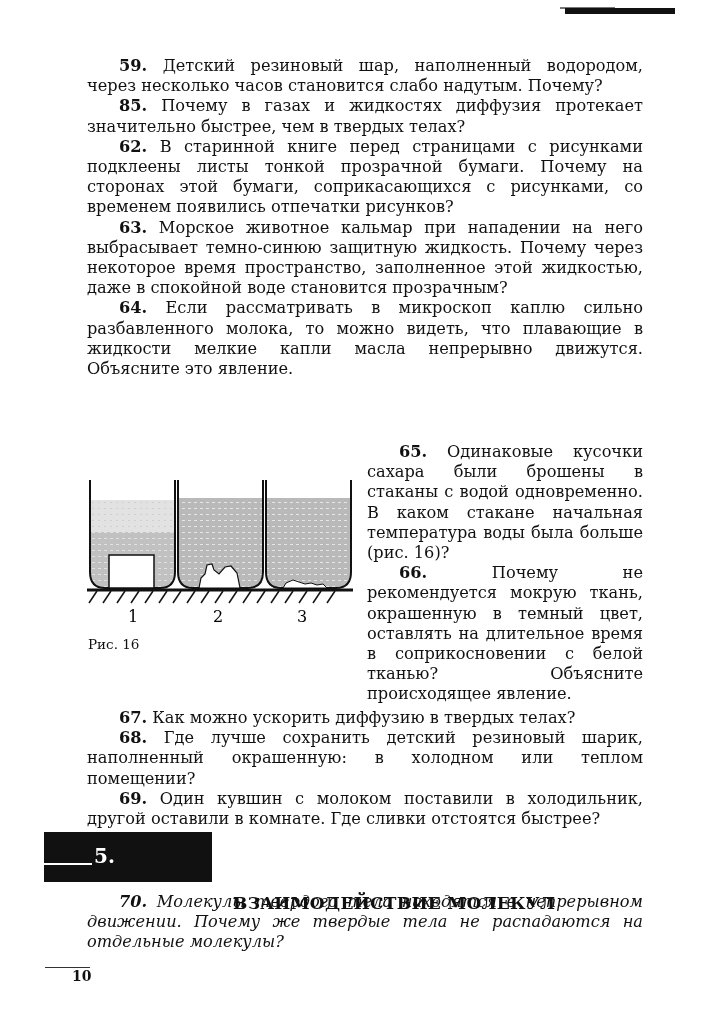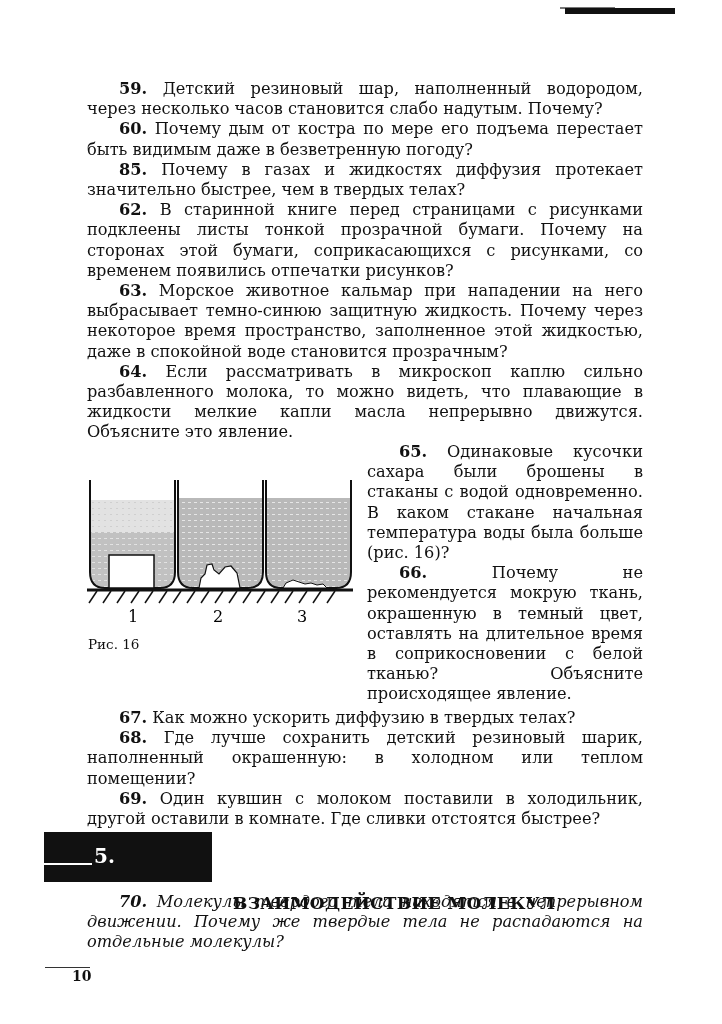--- a/index.html
+++ b/index.html
@@ -20,23 +20,22 @@
   .p70 { position:absolute; left:87px; top:892px; width:556px; font-size:16.2px; line-height:20.2px; text-align:justify;font-style:italic; }
   .pagenum-line { position:absolute; left:45px; top:967px; width:45px; height:1px; background:#333; }
   .pagenum { position:absolute; left:72px; top:968px; font-size:14px; font-weight:bold; }
 </style>
 </head>
 <body>
 
 <div class="topmark2"></div>
 <div class="topmark"></div>
 
-<div class="col" style="top:79px;">
+<div class="col" style="top:56px;">
   <p class="p"><span class="num">59.</span> <span>Детский резиновый шар, наполненный водородом, через несколько часов становится слабо надутым. Почему?</span></p>
-  <p class="p"><span class="num">60.</span> <span>Почему дым от костра по мере его подъема перестает быть видимым даже в безветренную погоду?</span></p>
   <p class="p"><span class="num">85.</span> <span>Почему в газах и жидкостях диффузия протекает значительно быстрее, чем в твердых телах?</span></p>
   <p class="p"><span class="num">62.</span> <span>В старинной книге перед страницами с рисунками подклеены листы тонкой прозрачной бумаги. Почему на сторонах этой бумаги, соприкасающихся с рисунками, со временем появились отпечатки рисунков?</span></p>
   <p class="p"><span class="num">63.</span> <span>Морское животное кальмар при нападении на него выбрасывает темно-синюю защитную жидкость. Почему через некоторое время пространство, заполненное этой жидкостью, даже в спокойной воде становится прозрачным?</span></p>
   <p class="p"><span class="num">64.</span> <span>Если рассматривать в микроскоп каплю сильно разбавленного молока, то можно видеть, что плавающие в жидкости мелкие капли масла непрерывно движутся. Объясните это явление.</span></p>
 </div>
 
 <div class="right">
   <p class="p"><span class="num">65.</span> <span>Одинаковые кусочки сахара были брошены в стаканы с водой одновременно. В каком стакане начальная температура воды была больше (рис. 16)?</span></p>
   <p class="p"><span class="num">66.</span> <span>Почему не рекомендуется мокрую ткань, окрашенную в темный цвет, оставлять на длительное время в соприкосновении с белой тканью? Объясните происходящее явление.</span></p>
 </div>

